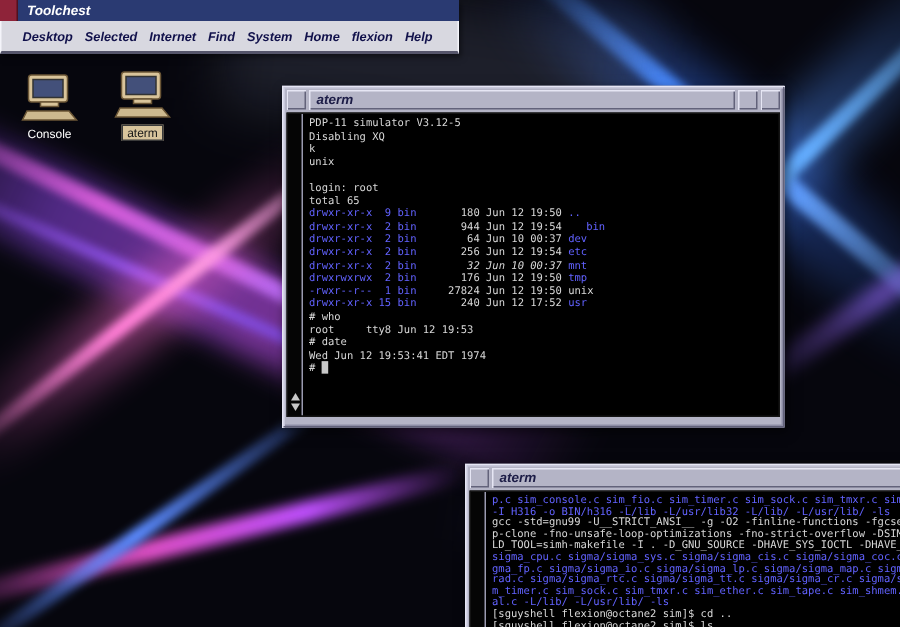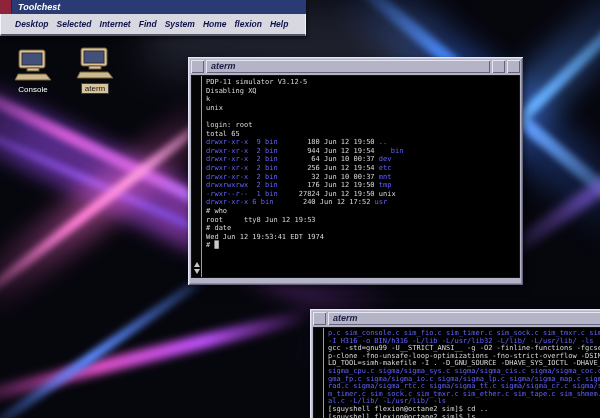--- a/index.html
+++ b/index.html
@@ -156,24 +156,24 @@
           <div class="tline"><span style="color: rgb(216, 216, 216);">Disabling XQ</span></div>
           <div class="tline"><span style="color: rgb(216, 216, 216);">k</span></div>
           <div class="tline"><span style="color: rgb(216, 216, 216);">unix</span></div>
           <div class="tline"><span style="color: rgb(216, 216, 216);"> </span></div>
           <div class="tline"><span style="color: rgb(216, 216, 216);">login: root</span></div>
           <div class="tline"><span style="color: rgb(216, 216, 216);">total 65</span></div>
           <div class="tline"><span style="color: rgb(98, 98, 255);">drwxr-xr-x  9 bin</span><span style="color: rgb(216, 216, 216);">       180 Jun 12 19:50 </span><span style="color: rgb(98, 98, 255);">..</span></div>
           <div class="tline"><span style="color: rgb(98, 98, 255);">drwxr-xr-x  2 bin</span><span style="color: rgb(216, 216, 216);">       944 Jun 12 19:54 </span><span style="color: rgb(98, 98, 255); margin-left: 12px;">bin</span></div>
           <div class="tline"><span style="color: rgb(98, 98, 255);">drwxr-xr-x  2 bin</span><span style="color: rgb(216, 216, 216);">        64 Jun 10 00:37 </span><span style="color: rgb(98, 98, 255);">dev</span></div>
           <div class="tline"><span style="color: rgb(98, 98, 255);">drwxr-xr-x  2 bin</span><span style="color: rgb(216, 216, 216);">       256 Jun 12 19:54 </span><span style="color: rgb(98, 98, 255);">etc</span></div>
-          <div class="tline"><span style="color: rgb(98, 98, 255);">drwxr-xr-x  2 bin</span><span style="color: rgb(216, 216, 216);">        32 Jun 10 00:37 </span><span style="color: rgb(98, 98, 255); text-align: right;">mnt</span></div>
+          <div class="tline"><span style="color: rgb(98, 98, 255);">drwxr-xr-x  2 bin</span><span style="color: rgb(216, 216, 216); font-style: italic;">        32 Jun 10 00:37 </span><span style="color: rgb(98, 98, 255); text-align: right;">mnt</span></div>
           <div class="tline"><span style="color: rgb(98, 98, 255);">drwxrwxrwx  2 bin</span><span style="color: rgb(216, 216, 216);">       176 Jun 12 19:50 </span><span style="color: rgb(98, 98, 255);">tmp</span></div>
           <div class="tline"><span style="color: rgb(98, 98, 255);">-rwxr--r--  1 bin</span><span style="color: rgb(216, 216, 216);">     27824 Jun 12 19:50 </span><span style="color: rgb(216, 216, 216);">unix</span></div>
-          <div class="tline"><span style="color: rgb(98, 98, 255);">drwxr-xr-x 6 bin</span><span style="color: rgb(216, 216, 216);">       240 Jun 12 17:52 </span><span style="color: rgb(98, 98, 255);">usr</span></div>
+          <div class="tline"><span style="color: rgb(98, 98, 255);">drwxr-xr-x 15 bin</span><span style="color: rgb(216, 216, 216);">       240 Jun 12 17:52 </span><span style="color: rgb(98, 98, 255);">usr</span></div>
           <div class="tline"><span style="color: rgb(216, 216, 216);"># who</span></div>
           <div class="tline"><span style="color: rgb(216, 216, 216);">root     tty8 Jun 12 19:53</span></div>
           <div class="tline"><span style="color: rgb(216, 216, 216);"># date</span></div>
           <div class="tline"><span style="color: rgb(216, 216, 216);">Wed Jun 12 19:53:41 EDT 1974</span></div>
           <div class="tline"><span style="color: rgb(216, 216, 216);"># </span><span style="color: rgb(201, 201, 201);">█</span></div>
         </div>
     </div>
   </div>
 
   <div class="win" id="win-bottom">

